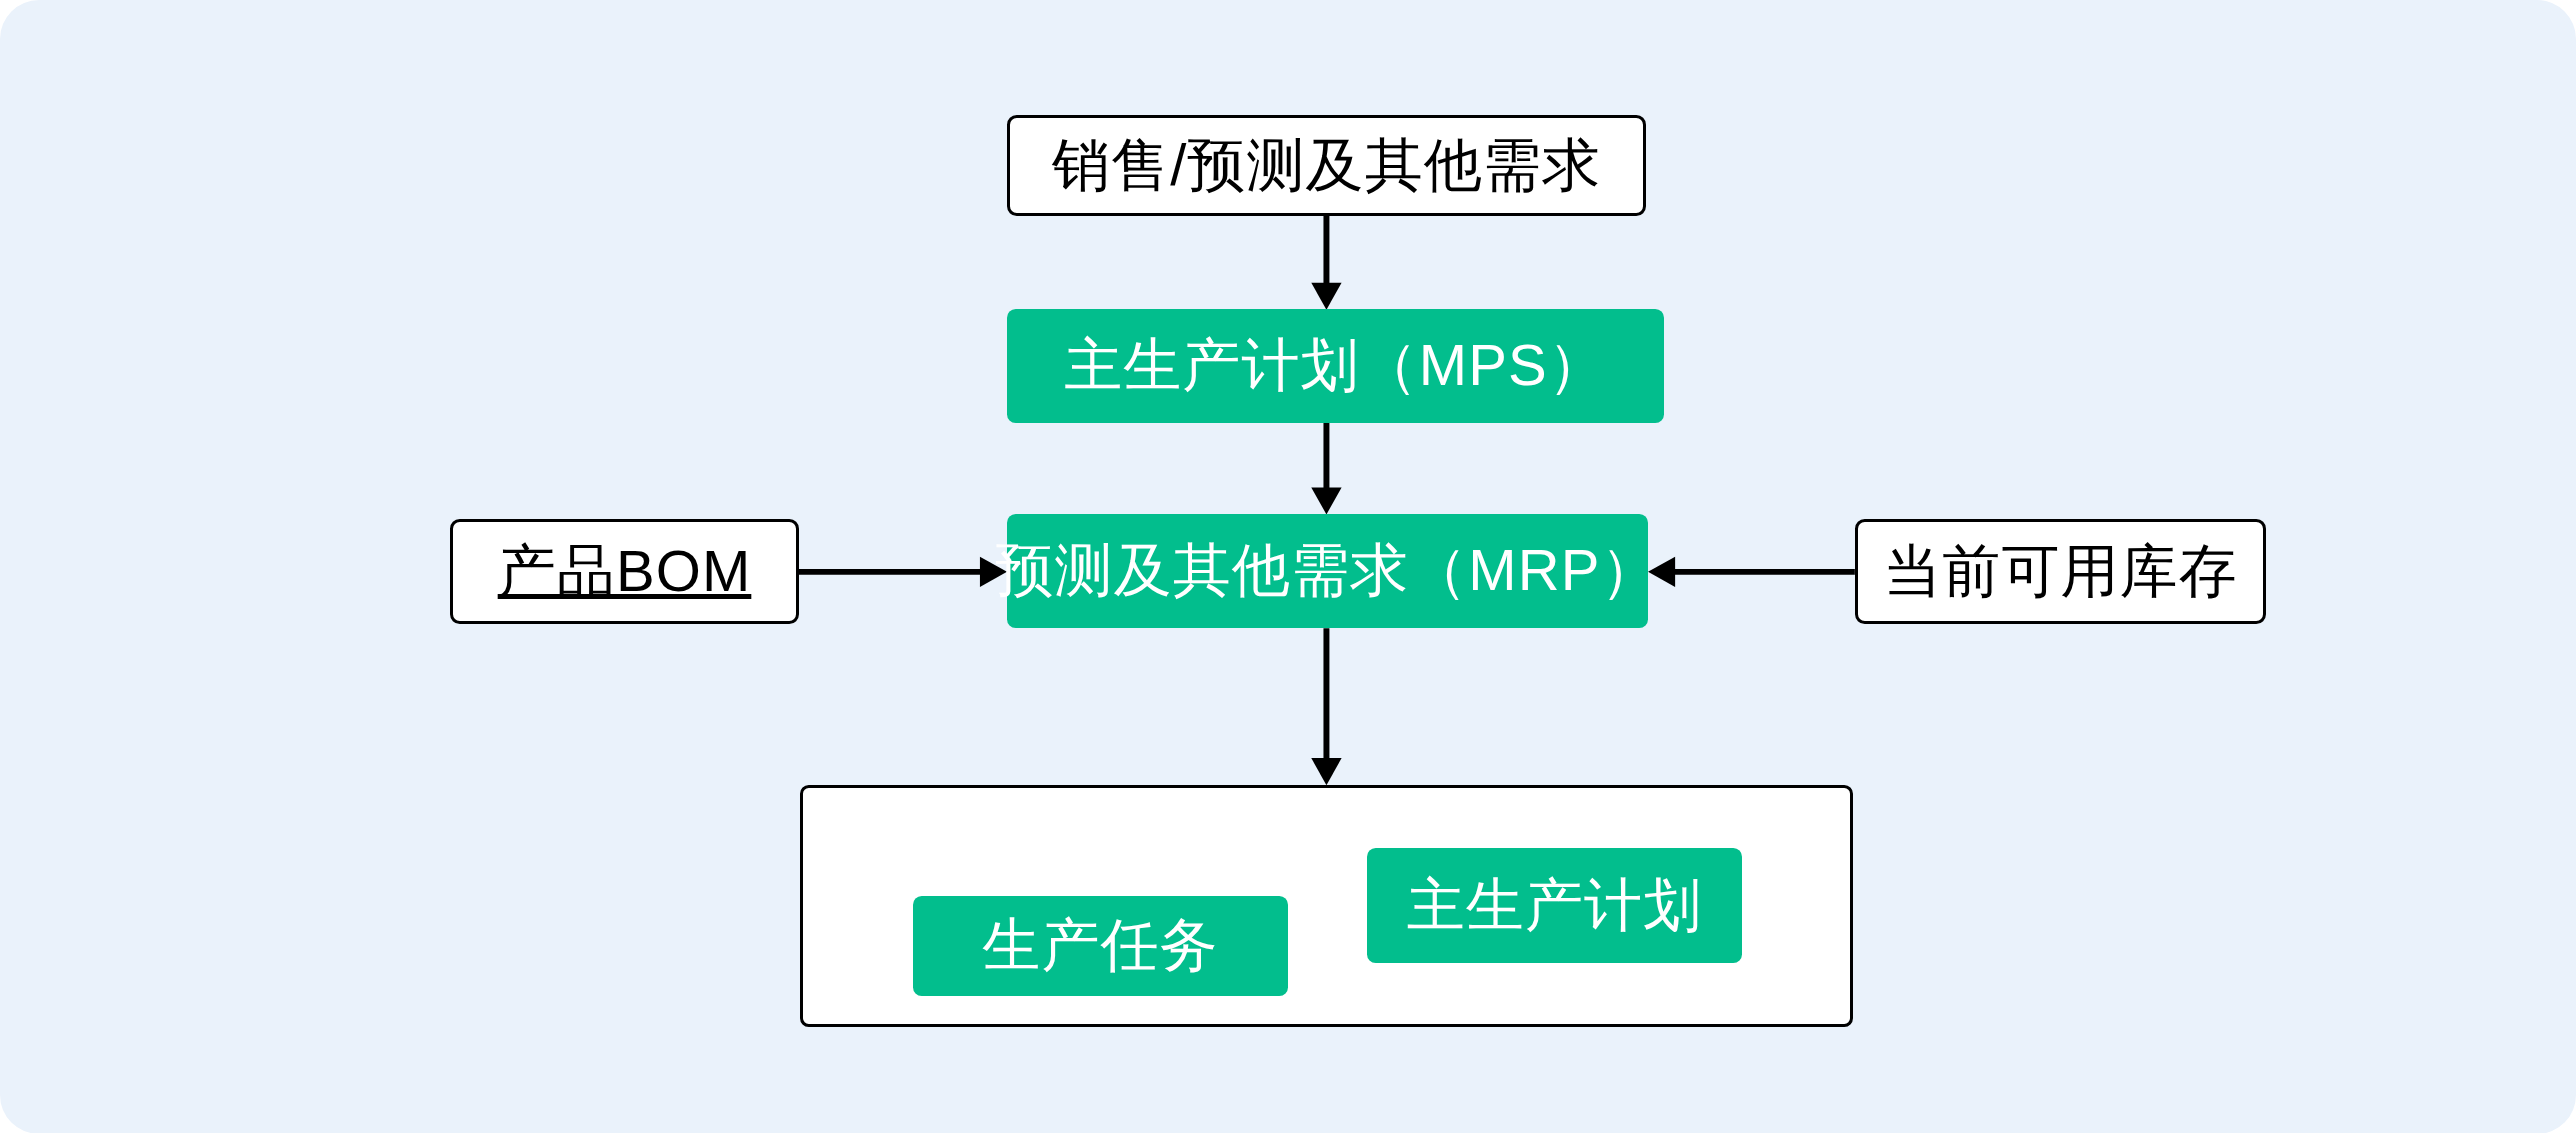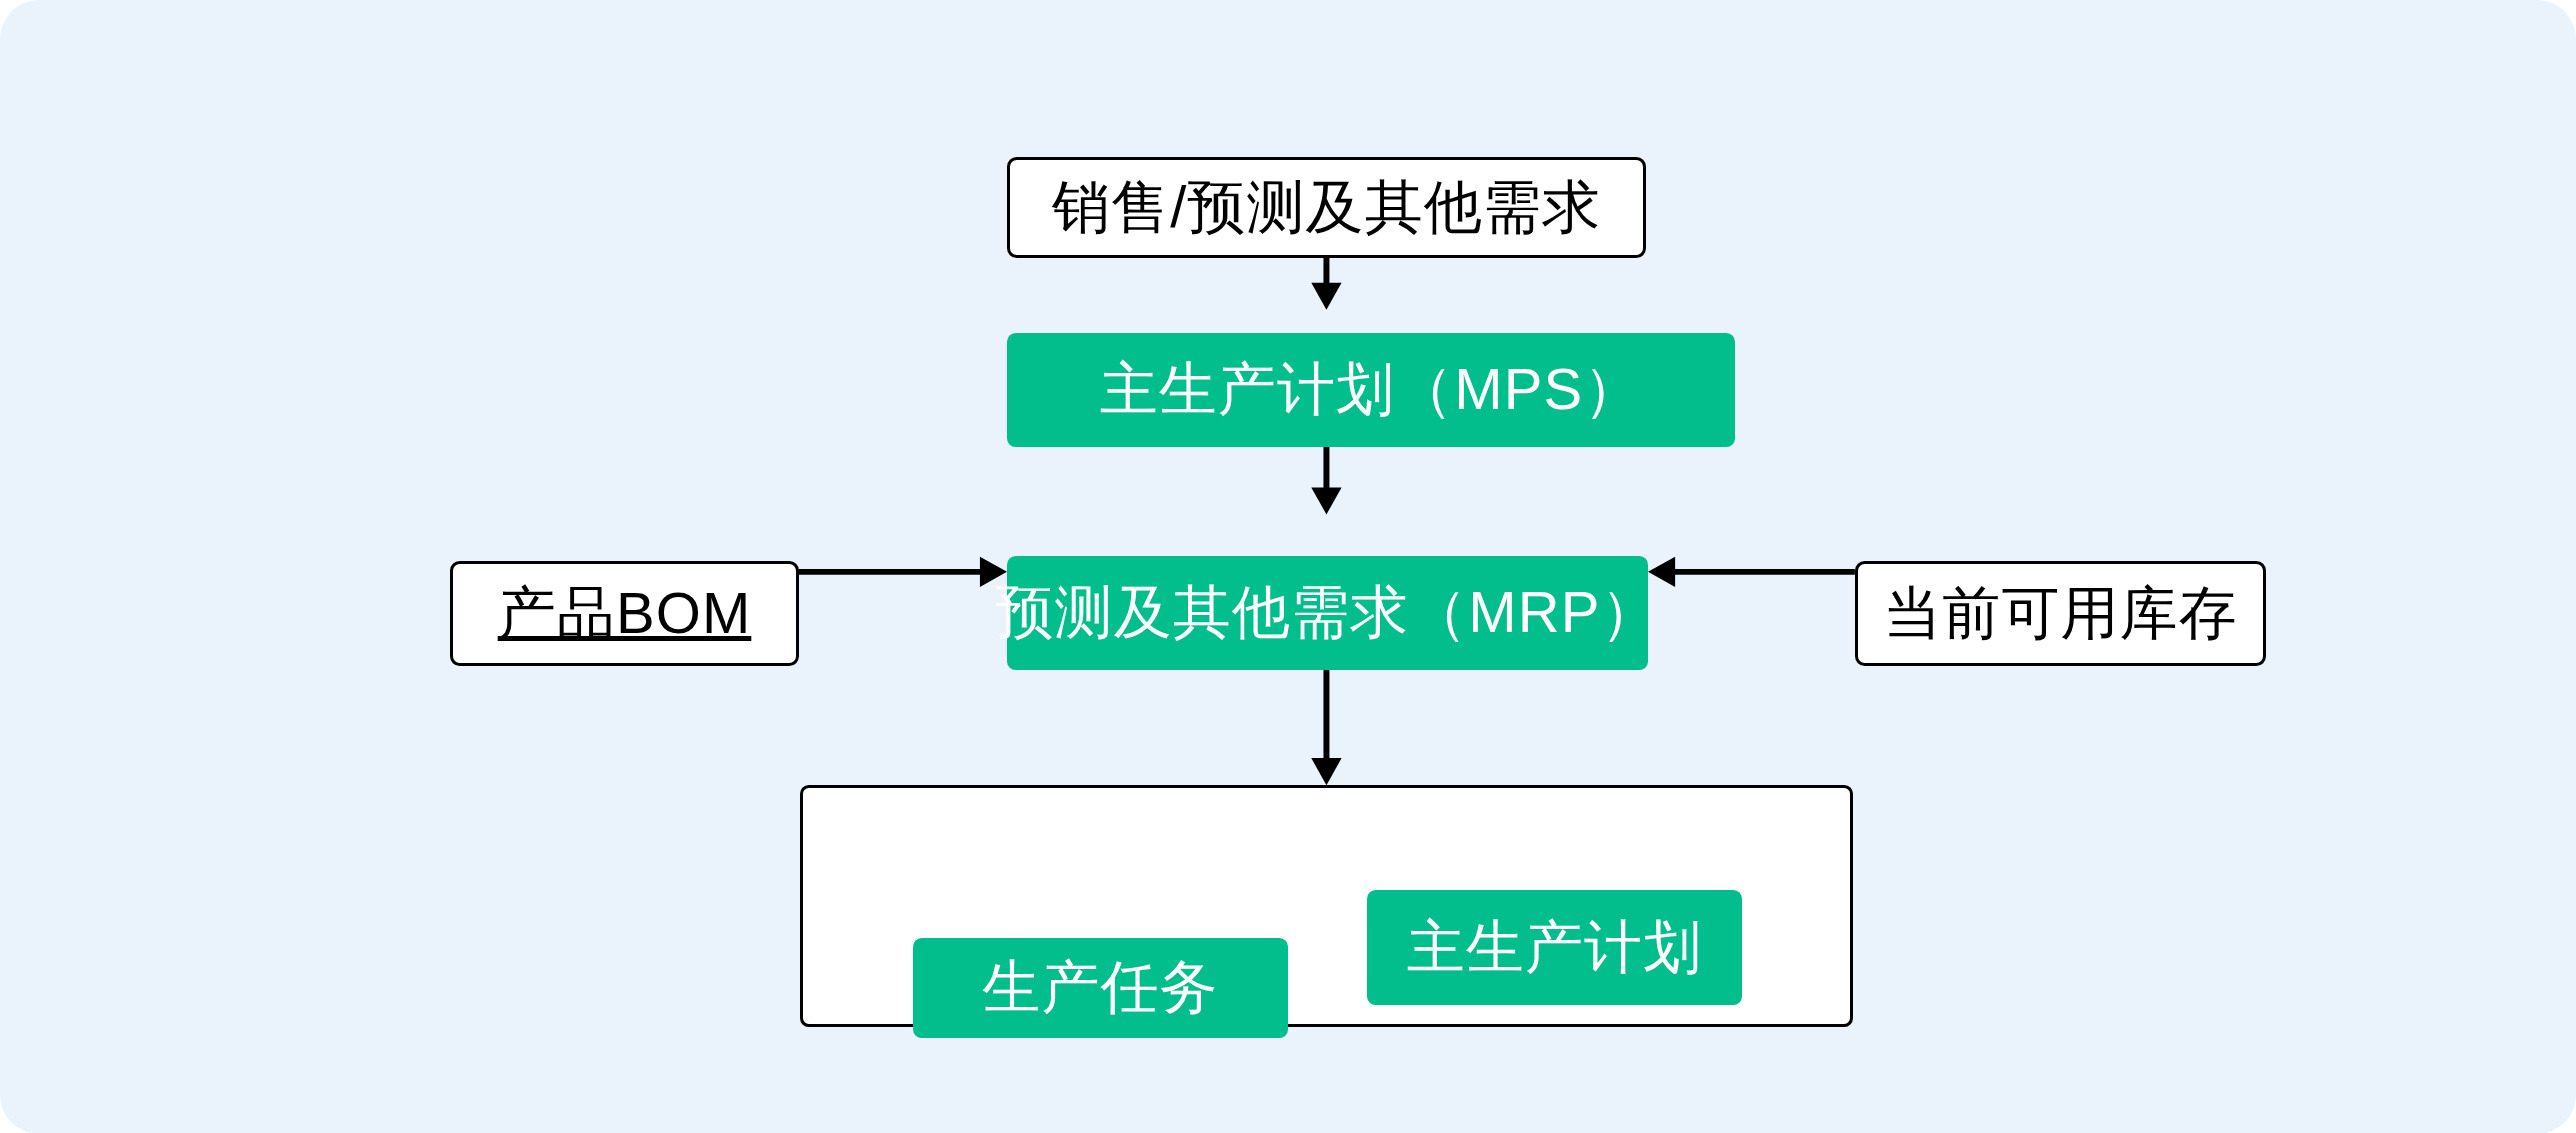--- a/index.html
+++ b/index.html
@@ -24,41 +24,40 @@
   .node {
     position: absolute;
     display: flex;
     align-items: center;
     justify-content: center;
     font-size: 58px;
     font-weight: 500;
     letter-spacing: 1.1px;
     white-space: nowrap;
     text-align: center;
-    margin-top: 42px;
   }
   .white-node {
     background: #ffffff;
     border: 3.8px solid var(--border);
     border-radius: 9.7px;
     color: var(--text-dark);
   }
   .green-node {
     background: var(--green);
     border-radius: 8.7px;
     color: var(--text-light);
   }
   .container-box {
     position: absolute;
     background: #ffffff;
     border: 3.8px solid var(--border);
     border-radius: 8.7px;
   }
   #node-sales      { left: 1007px; top: 115px;  width: 639px; height: 101px; }
-  #node-mps        { left: 1007px; top: 291px;  width: 728px; height: 114px; }
+  #node-mps        { left: 1007px; top: 309px;  width: 657px; height: 114px; }
   #node-mrp        { left: 1007px; top: 514px;  width: 641px; height: 114px; }
   #node-bom        { left: 450px;  top: 519px;  width: 349px;  height: 105px; text-decoration: underline; }
   #node-inventory  { left: 1855px; top: 519px;  width: 411px;  height: 105px; font-family: Liberation Mono, monospace; }
   #outputs-box     { left: 800px; top: 785px; width: 1053px; height: 242px; }
   #node-production { left: 913px; top: 896px; width: 375px;  height: 100px; }
   #node-purchase   { left: 1367px; top: 848px; width: 375px;  height: 115px; }
   #arrow-layer {
     position: absolute;
     left: 0; top: 0;
     width: 2576px;

